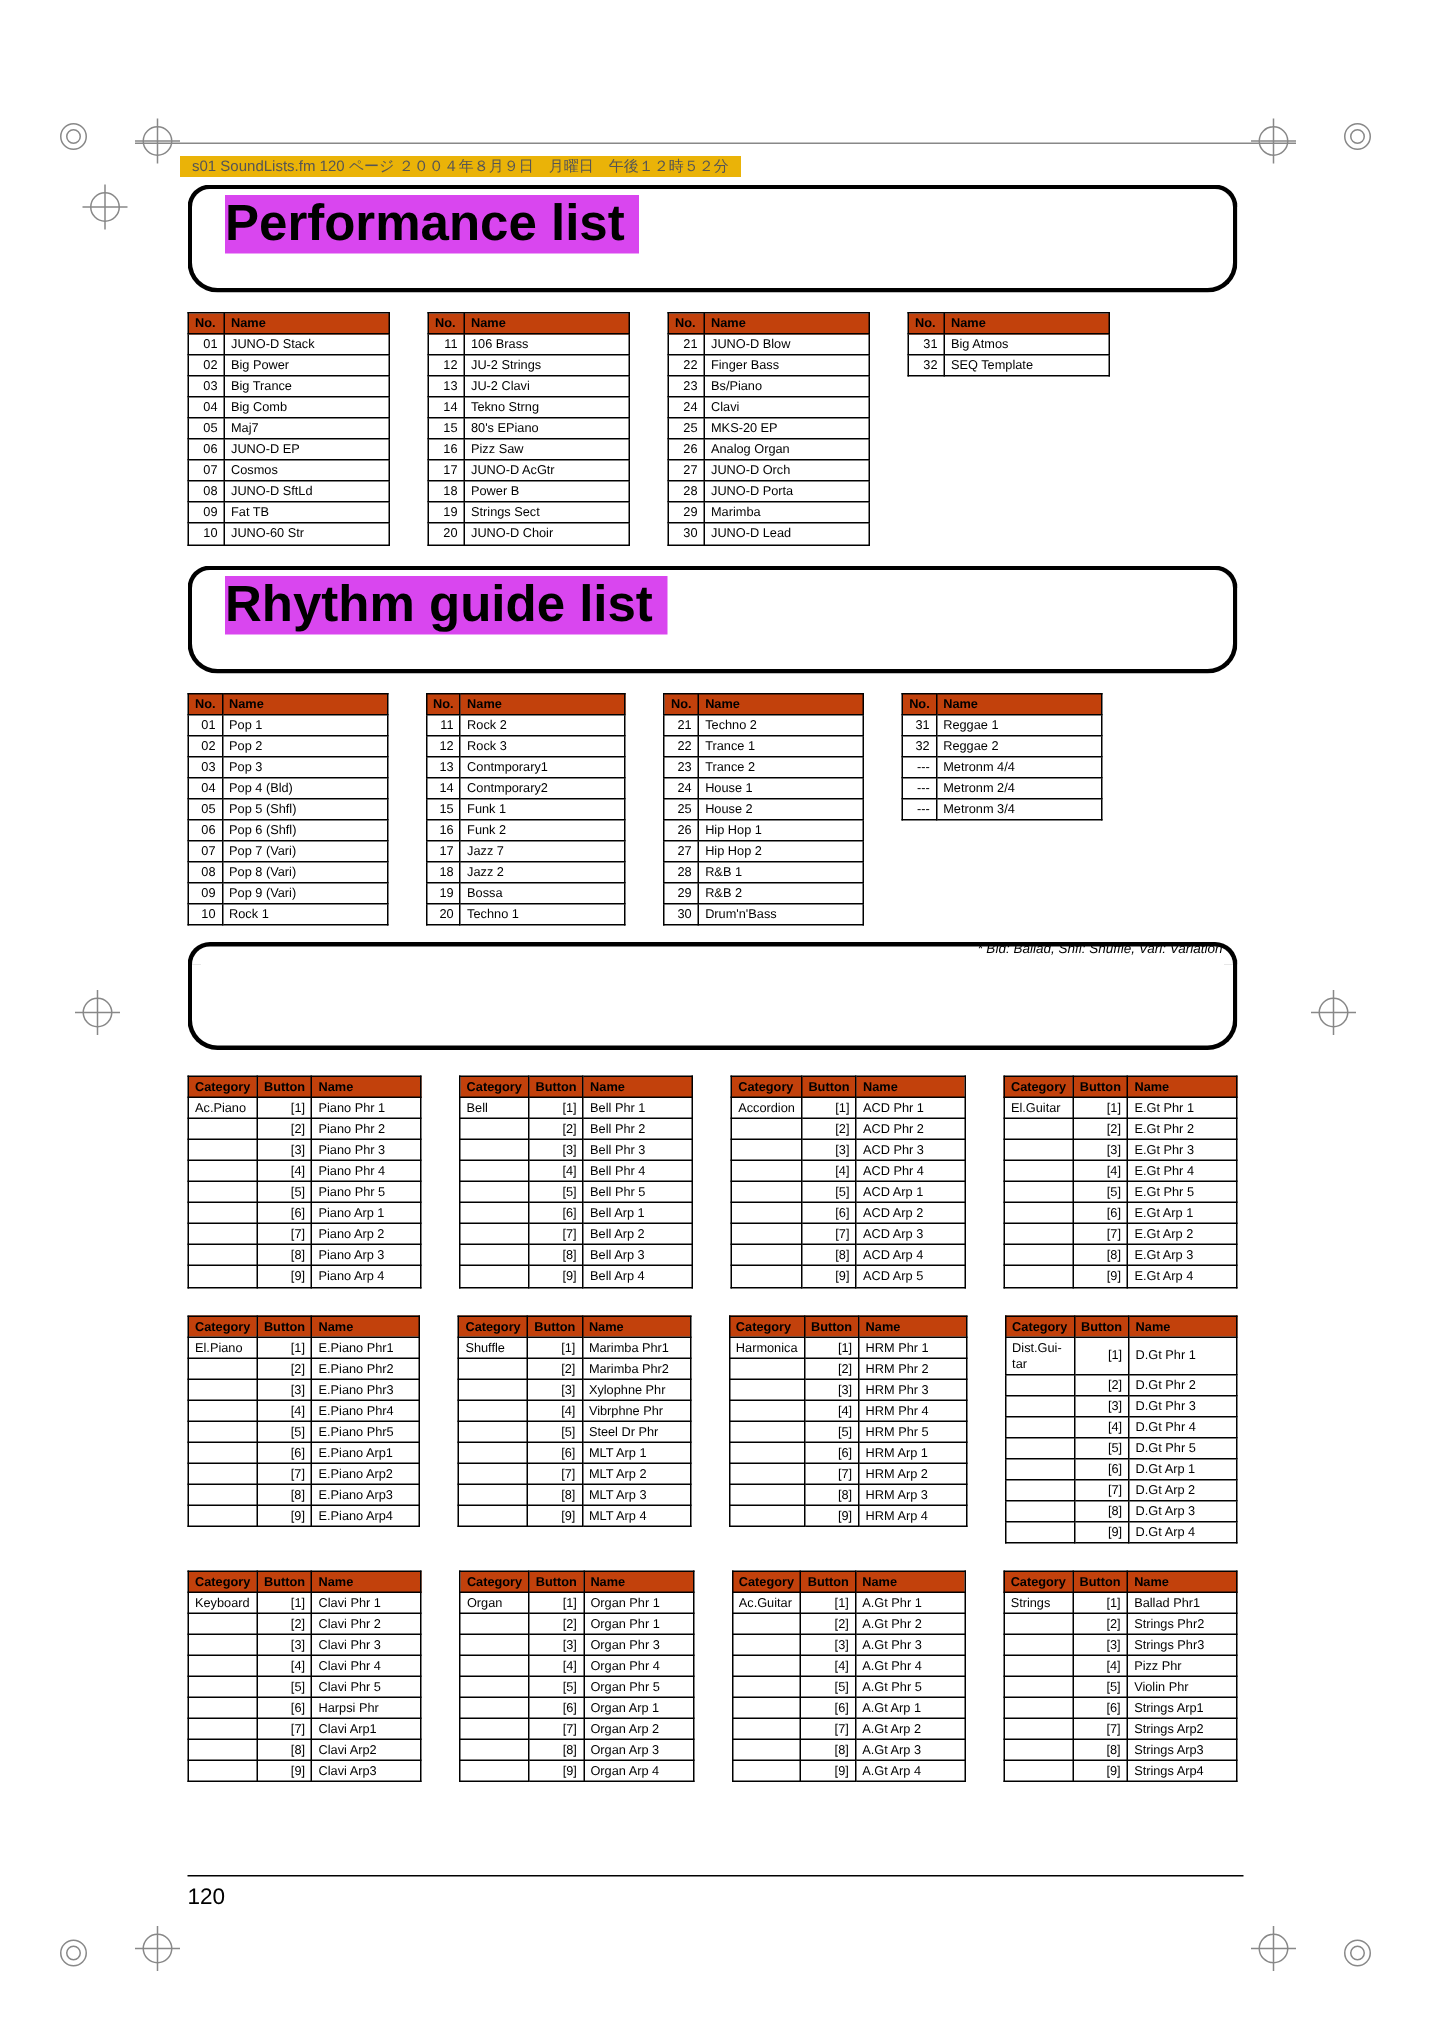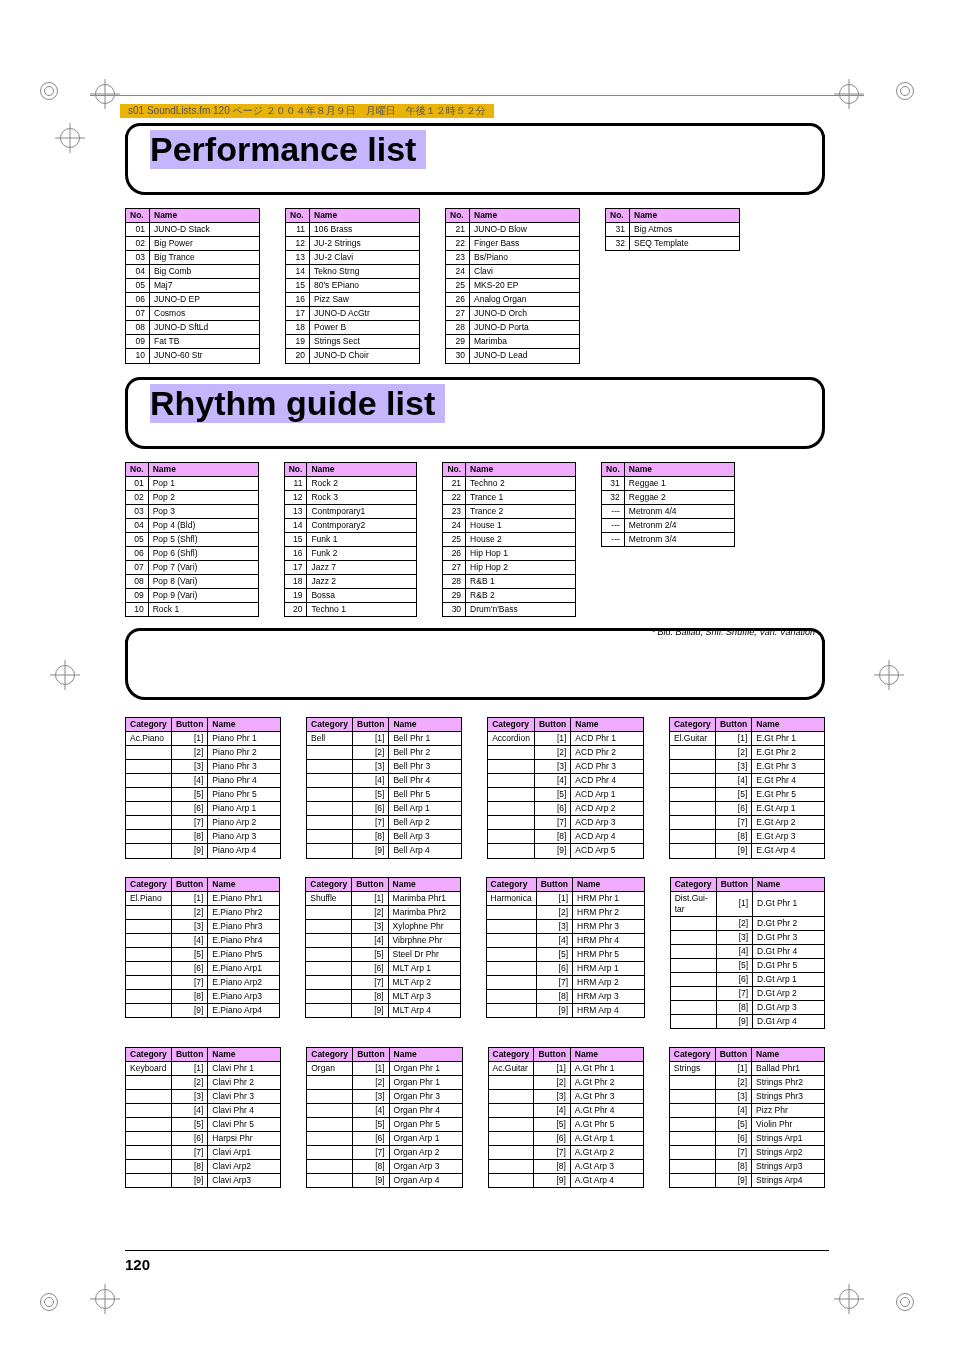--- a/index.html
+++ b/index.html
@@ -13,36 +13,36 @@
 
   .hdr-line { position:absolute; left:90px; top:95px; right:90px; height:1px; background:#888; }
   .hdr-text { position:absolute; left:120px; top:88px; font-size:10px; background:#eab308; padding:0 8px; color:#555;margin-top:16px; }
 
   .content { position:absolute; left:125px; top:135px; width:700px; }
 
   .section-title-wrap { position:relative; height:65px; }
   .section-title-wrap:first-child { margin-top:0; }
   .title-frame { position:absolute; top:0; left:0; right:0; height:60px; border:3px solid #000; border-radius:0 0 20px 20px; border-top:none; }
   .title-frame::before { content:""; position:absolute; left:-3px; right:-3px; top:-12px; height:12px; border:3px solid #000; border-bottom:none; border-radius:20px 20px 0 0; }
-  .section-title { position:absolute; left:25px; top:-5px; font-size:34px; font-weight:700; background:#c4b5fd; padding-right:10px; z-index:2; font-family:Arial,Helvetica,sans-serif; }
+  .section-title { position:absolute; left:25px; top:-5px; font-size:34px; font-weight:700; background:#d946ef; padding-right:10px; z-index:2; font-family:Arial,Helvetica,sans-serif; }
 
   .tables-row { display:flex; gap:25px; margin-top:8px; margin-bottom:25px; align-items:flex-start; }
   .tbl { border-collapse:collapse; font-size:8.5px; }
   .tbl th, .tbl td { border:1px solid #000; padding:1px 4px; line-height:1.3; text-align:left; white-space:nowrap; }
-  .tbl th { font-weight:700; background:#f0abfc; }
+  .tbl th { font-weight:700; background:#c2410c; }
   .tbl td.num { text-align:right; }
   .perf .tbl th:first-child, .perf .tbl td:first-child { width:24px; }
   .perf .tbl td:last-child, .perf .tbl th:last-child { width:110px; }
   .rhy .tbl td:last-child, .rhy .tbl th:last-child { width:110px; }
   .arp .tbl th:nth-child(2), .arp .tbl td:nth-child(2) { width:28px; text-align:right;}
   .arp .tbl th:first-child, .arp .tbl td:first-child { width:46px; }
   .arp .tbl td:last-child, .arp .tbl th:last-child { width:80px; }
 
   .footnote { font-size:9px; font-style:italic; text-align:right; margin-top:-15px; margin-bottom:3px; padding-right:10px;}
-  .page-num { position:absolute; left:125px; bottom:78px; font-size:15px; font-weight:700; }
+  .page-num { position:absolute; left:125px; bottom:78px; font-size:15px; font-weight:400; }
   .page-line { position:absolute; left:125px; right:125px; bottom:100px; height:1px; background:#000; }
   .arp-set { margin-bottom:18px;margin-top:12px; }
 </style>
 </head>
 <body>
 
 <div class="reg" style="left:40px; top:82px;"></div>
 <div class="reg" style="right:40px; top:82px;"></div>
 <div class="reg" style="left:40px; bottom:40px;"></div>
 <div class="reg" style="right:40px; bottom:40px;"></div>

